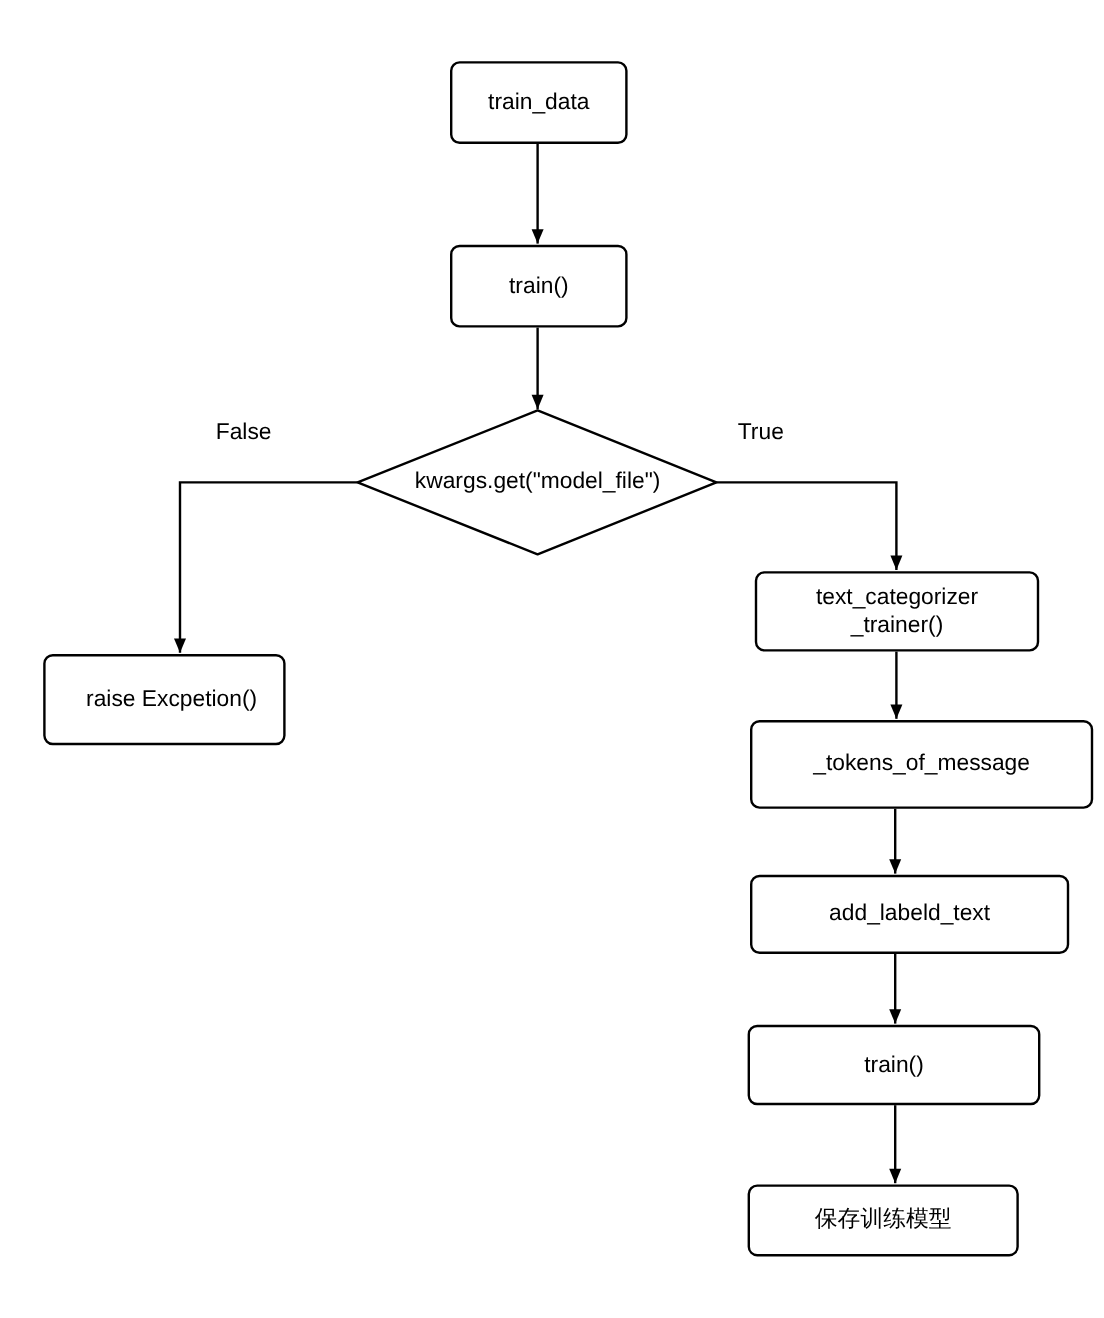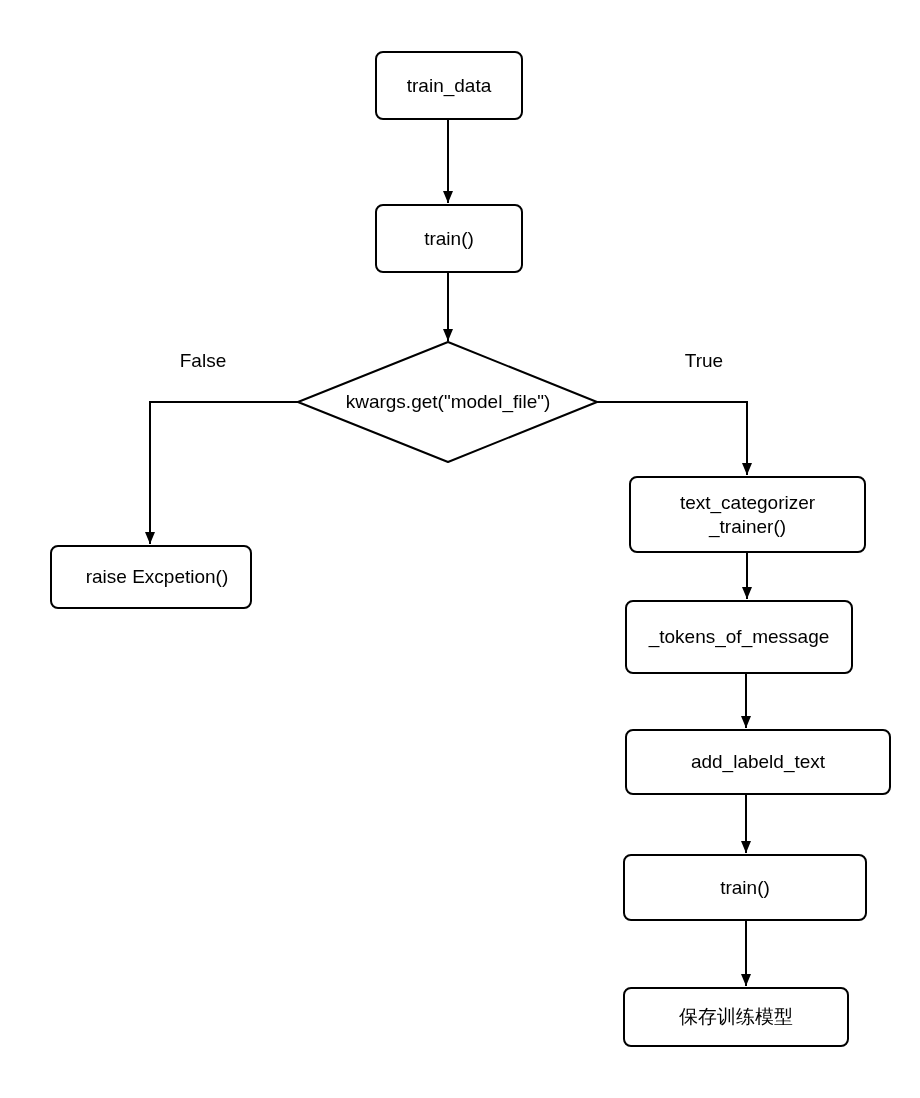--- a/index.html
+++ b/index.html
@@ -49,28 +49,28 @@
     position: absolute;
     left: 298px;
     top: 391px;
     width: 300px;
     text-align: center;
     font-size: 19px;
   }
   
   .n-train-data { left: 375px; top: 51px;  width: 148px; height: 69px; }
   .n-train-1    { left: 375px; top: 204px; width: 148px; height: 69px; }
-  .n-raise      { left: 50px;  top: 545px; width: 202px; height: 64px; padding-left: 12px; }
-  .n-textcat    { left: 629px; top: 476px; width: 237px; height: 77px; }
-  .n-tokens     { left: 625px; top: 600px; width: 228px; height: 74px; }
+  .n-raise      { left: 36px;  top: 545px; width: 202px; height: 76px; padding-left: 12px; }
+  .n-textcat    { left: 629px; top: 476px; width: 237px; height: 67px; }
+  .n-tokens     { left: 625px; top: 600px; width: 286px; height: 74px; }
   .n-addlab     { left: 625px; top: 729px; width: 266px; height: 66px; }
   .n-train-2    { left: 623px; top: 854px; width: 244px; height: 67px; }
   .n-save       { left: 623px; top: 987px; width: 226px; height: 60px; }
   .l-false { left: 203px; top: 361px; }
-  .l-true  { left: 704px; top: 361px; }
+  .l-true  { left: 634px; top: 361px; }
 </style>
 </head>
 <body>
 
 <div id="canvas">
 
   <svg id="wires" viewBox="0 0 920 1098" xmlns="http://www.w3.org/2000/svg">
     <defs>
       <marker id="arrow" markerUnits="userSpaceOnUse" markerWidth="14" markerHeight="12" refX="13" refY="6" orient="auto">
         <path d="M1,1 L13,6 L1,11 Z" fill="#000000"></path>

